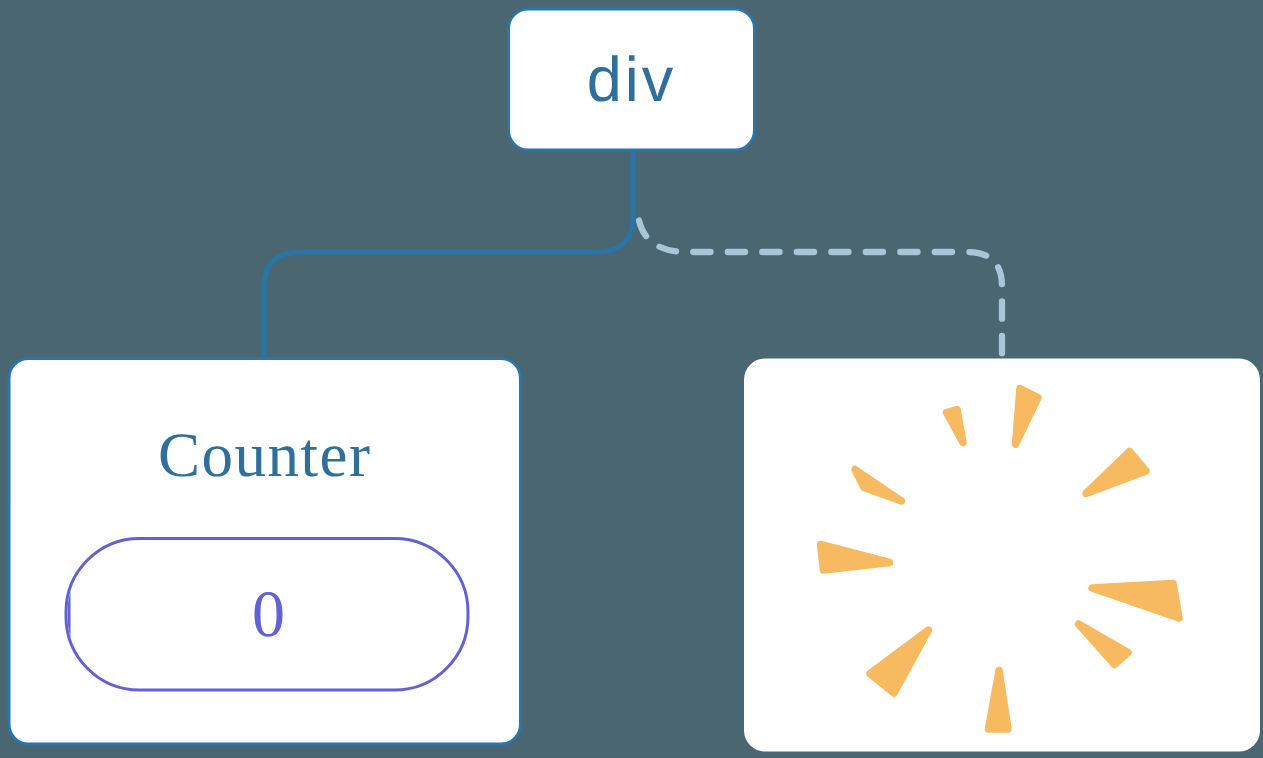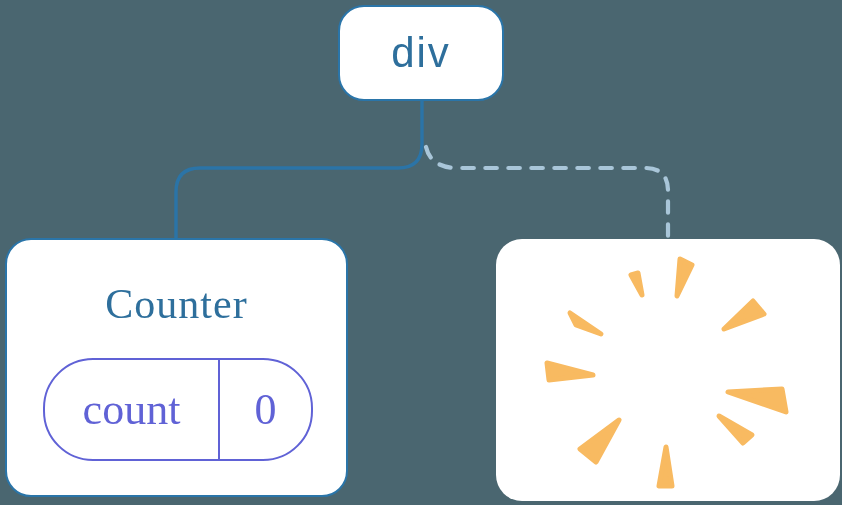--- a/index.html
+++ b/index.html
@@ -38,21 +38,21 @@
     stroke-linecap: round;
   }
   .connector-solid {
     fill: none;
     stroke: var(--connector-solid);
     stroke-width: 3.4;
   }
   .node {
     position: absolute;
     background: var(--node-bg);
-    border-radius: 26px;
+    border-radius: 14px;
     box-sizing: border-box;
   }
   .node-root {
     left: 338px; top: 5px;
     width: 166px; height: 96px;
     border: 2.5px solid var(--node-border);
     display: flex;
     align-items: center;
     justify-content: center;
   }
@@ -123,21 +123,20 @@
     <path class="connector-solid" d="M 422 100 L 422 144 Q 422 168 398 168 L 200 168 Q 176 168 176 192 L 176 238"></path>
   </svg>
 
   <div class="node node-root">
     <span class="node-root-label">div</span>
   </div>
 
   <div class="node node-counter">
     <div class="node-counter-title">Counter</div>
     <div class="state-pill">
-      <div class="state-pill-key">count</div>
       <div class="state-pill-value">0</div>
     </div>
   </div>
 
   <div class="node node-removed">
     <svg class="poof" viewBox="0 0 344 262" xmlns="http://www.w3.org/2000/svg">
       <polygon points="135,36 142,34 146,56"></polygon>
       <polygon points="184,20 196,26 181,57"></polygon>
       <polygon points="257,62 268,75 228,90"></polygon>
       <polygon points="74,74 80,86 105,95"></polygon>

